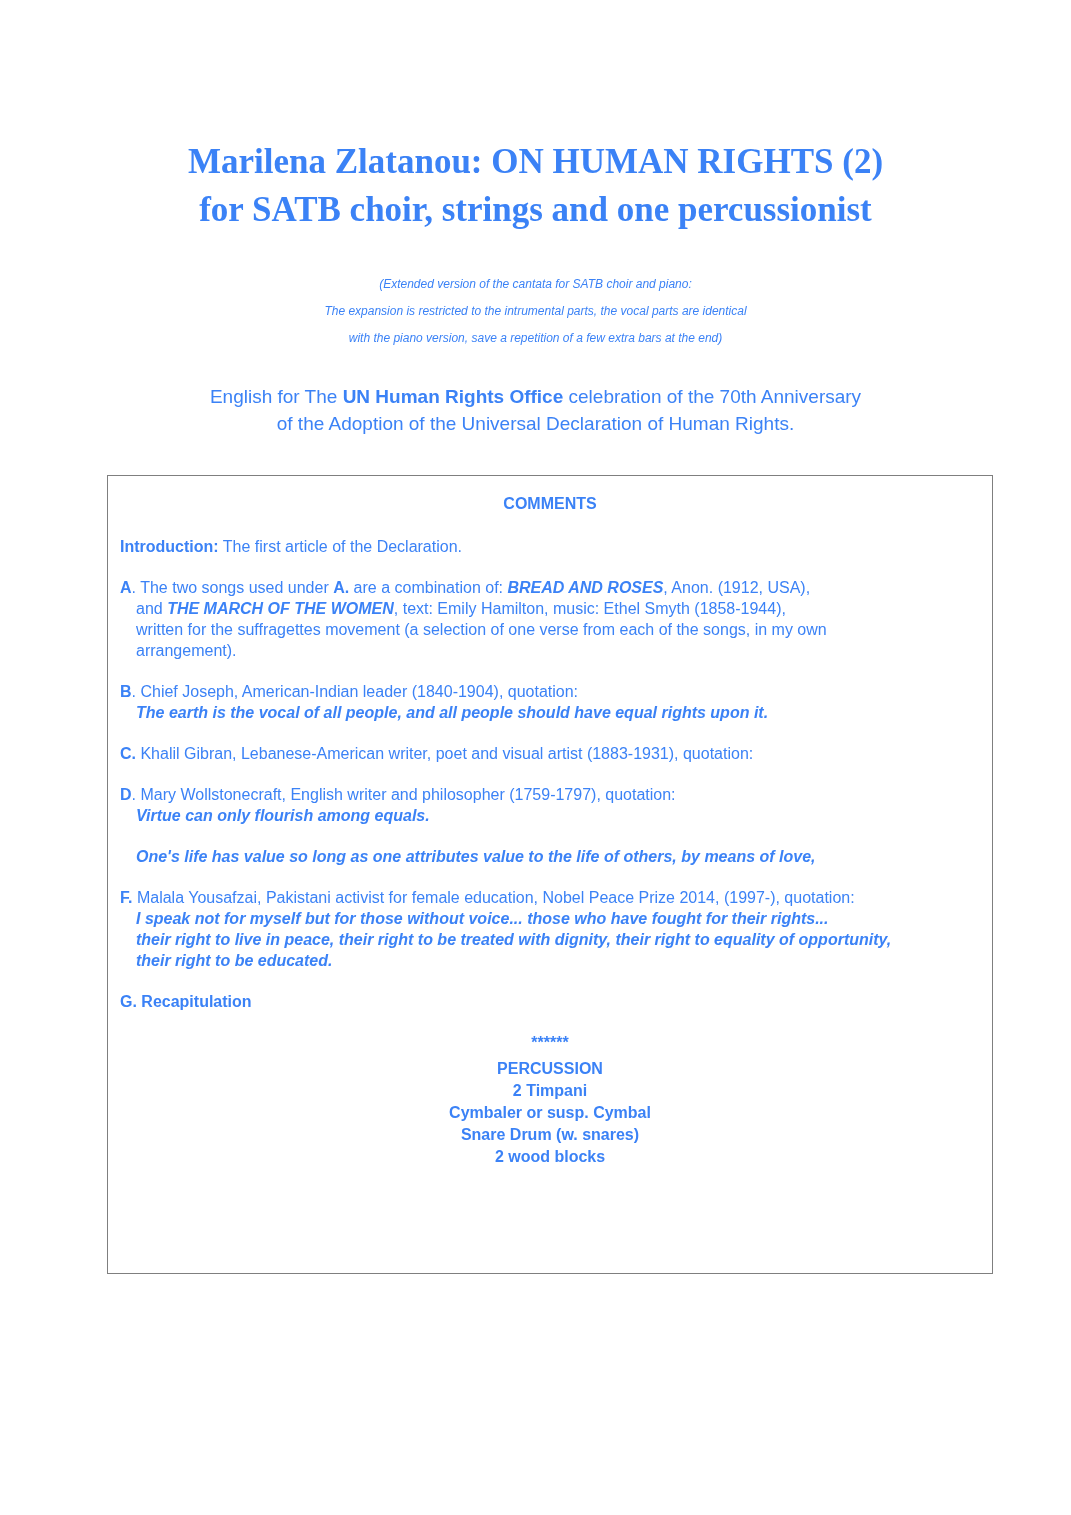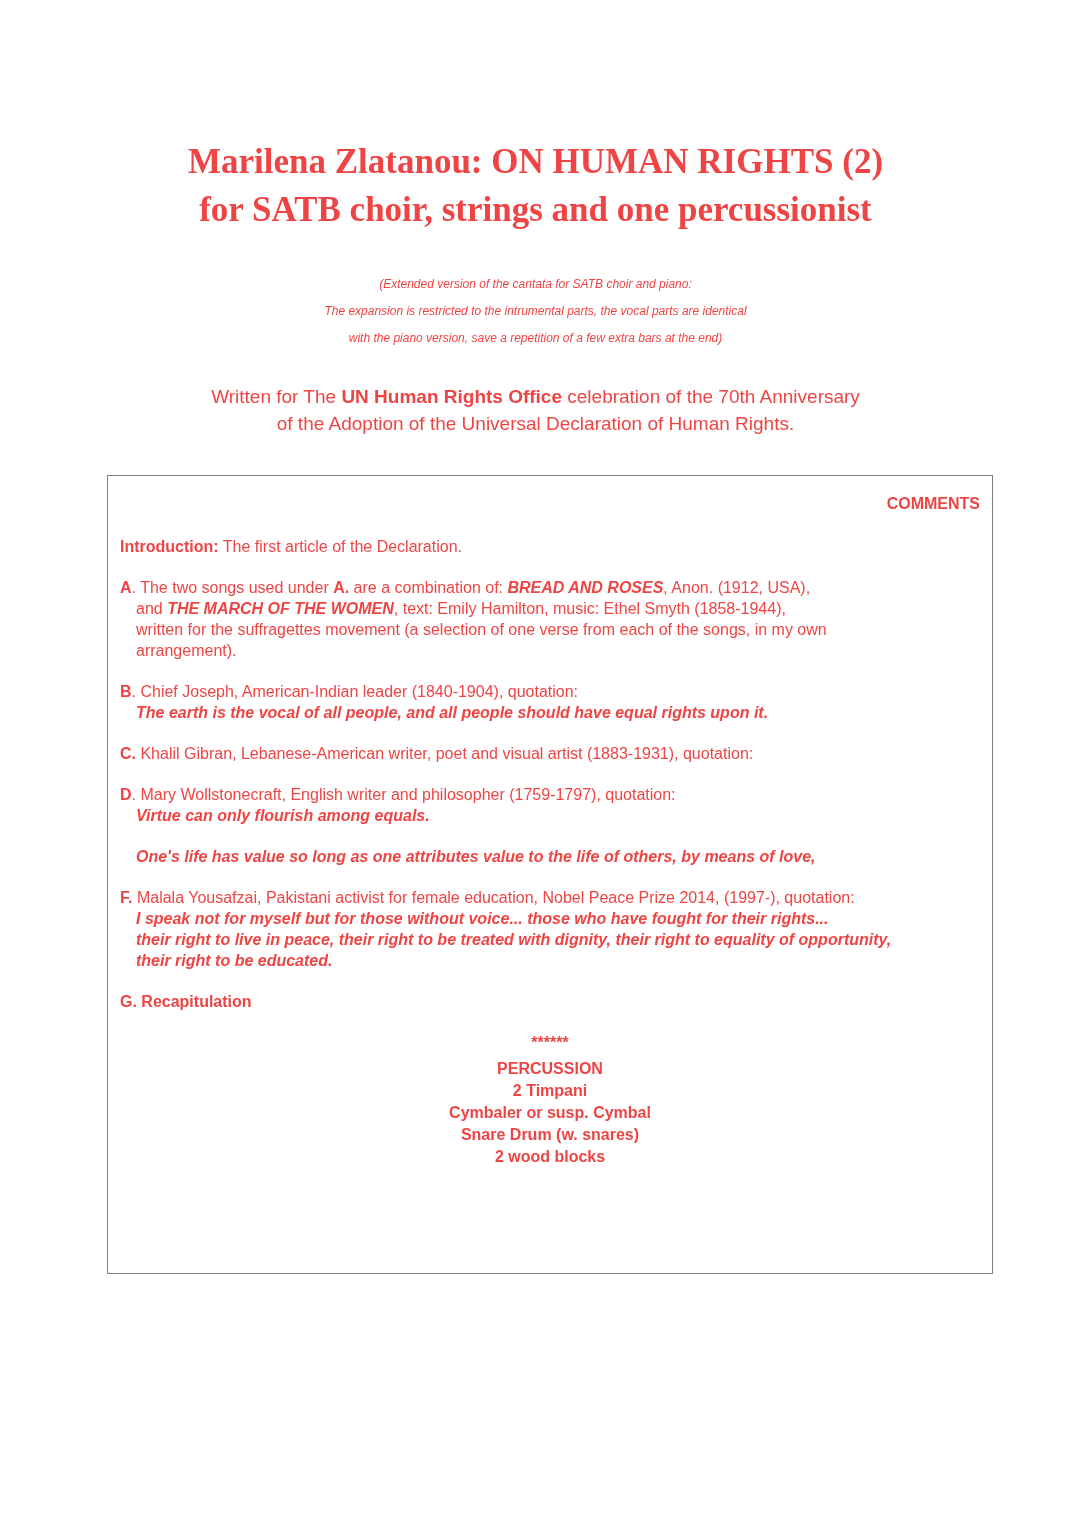--- a/index.html
+++ b/index.html
@@ -1,21 +1,21 @@
 <!DOCTYPE html>
 <html><head>
 <meta charset="utf-8">
 <style>
   html, body { margin: 0; padding: 0; background: #ffffff; }
   .page {
     position: relative;
     width: 1071px;
     height: 1515px;
     background: #ffffff;
-    color: #ef4444;
+    color: #3b82f6;
     font-family: "Liberation Sans", sans-serif;
     overflow: hidden;
   }
   .title {
     margin: 0;
     padding-top: 138px;
     text-align: center;
     font-family: "Liberation Serif", serif;
     font-weight: bold;
     font-size: 35px;
@@ -39,21 +39,21 @@
     box-sizing: border-box;
     margin: 38px 0 0 107px;
     width: 886px;
     height: 799px;
     border: 1px solid #7f7f7f;
     padding: 17px 12px 0 12px;
     font-size: 16px;
     line-height: 21px;
   }
   .comments-heading {
-    text-align: right;
+    text-align: center;
     font-weight: bold;
     margin-bottom: 22px;
   }
   .paragraph { margin-bottom: 20px; }
   .line { white-space: nowrap; }
   .line.indent { padding-left: 16px; }
   .b { font-weight: bold; }
   .i { font-style: italic; }
   .percussion {
     margin-top: 7px;
@@ -73,21 +73,21 @@
     <span class="tline">for SATB choir, strings and one percussionist</span>
   </h1>
 
   <div class="subtitle">
     <div>(Extended version of the cantata for SATB choir and piano:</div>
     <div>The expansion is restricted to the intrumental parts, the vocal parts are identical</div>
     <div>with the piano version, save a repetition of a few extra bars at the end)</div>
   </div>
 
   <div class="dedication">
-      <div class="line"><span>Written for The </span><span class="b">UN Human Rights Office</span><span> celebration of the 70th Anniversary</span></div>
+      <div class="line"><span>English for The </span><span class="b">UN Human Rights Office</span><span> celebration of the 70th Anniversary</span></div>
       <div class="line"><span>of the Adoption of the Universal Declaration of Human Rights.</span></div>
     </div>
 
   <div class="comments-box">
     <div class="comments-heading">COMMENTS</div>
     <div class="paragraphs">
         <div class="paragraph">
           <div class="line"><span class="b">Introduction:</span><span> The first article of the Declaration.</span></div>
         </div>
         <div class="paragraph">

